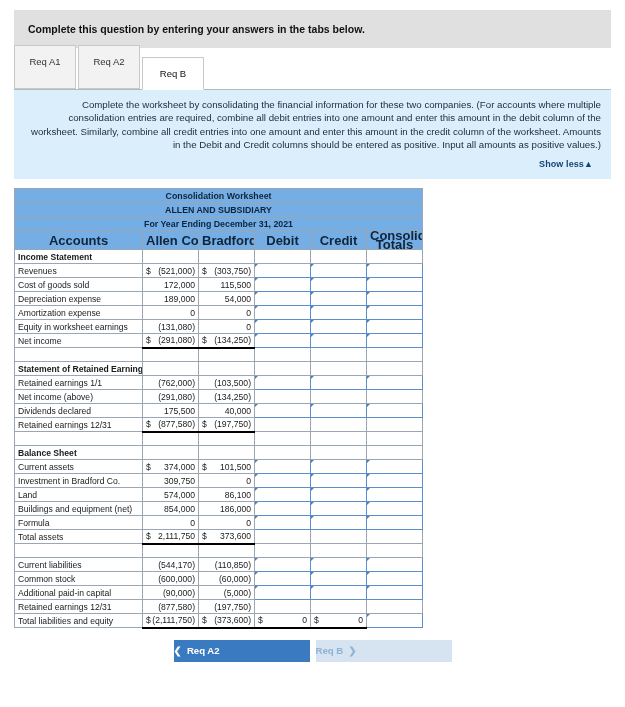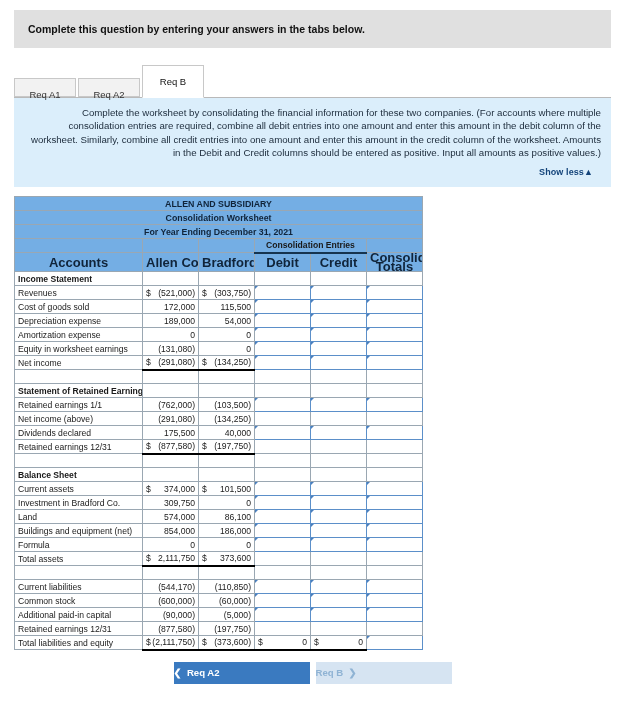--- a/index.html
+++ b/index.html
@@ -6,21 +6,21 @@
   html, body {
     margin: 0; padding: 0;
     width: 625px; height: 707px;
     background: #ffffff;
     font-family: "Liberation Sans", sans-serif;
     color: #1a1a1a;
   }
 
   
   .instruction-bar {
-    margin: 10px 14px 16px 14px;
+    margin: 10px 14px 8px 14px;
     background: #e0e0e0;
     padding: 13px 14px;
     font-size: 10.5px;
     font-weight: bold;
     color: #111;
   }
 
   
   .tab-strip {
     margin: 7px 14px 0 14px;
@@ -28,21 +28,21 @@
     align-items: flex-end;
     border-bottom: 1px solid #b9b9b9;
     height: 34px;
   }
   .tab {
     border: 1px solid #c8c8c8;
     background: #f2f2f2;
     font-size: 9.5px;
     color: #333;
     padding: 0 14px;
-    height: 19px;
+    height: 44px;
     line-height: 32px;
     margin-right: 2px;
     text-align: center;
     min-width: 62px;
     position: relative;
   }
   .tab.active {
     background: #ffffff;
     border-bottom: 1px solid #ffffff;
     margin-bottom: -1px;
@@ -179,34 +179,27 @@
     <colgroup>
       <col style="width:128px">
         <col style="width:56px">
         <col style="width:56px">
       <col style="width:56px">
         <col style="width:56px">
         <col style="width:56px">
     </colgroup>
     <tbody id="sheet-body">
         <tr>
+          <td class="band" colspan="6">Consolidation Worksheet</td>
+        </tr>
+        <tr>
           <td class="band" colspan="6">ALLEN AND SUBSIDIARY</td>
-        </tr>
-        <tr>
-          <td class="band" colspan="6">Consolidation Worksheet</td>
         </tr>
         <tr>
           <td class="band" colspan="6">For Year Ending December 31, 2021</td>
-        </tr>
-        <tr>
-          <td class="hdr-blank"></td>
-          <td class="hdr-blank"></td>
-          <td class="hdr-blank"></td>
-          <td class="ce-span" colspan="2">Consolidation Entries</td>
-          <td class="hdr-blank"></td>
         </tr>
         <tr>
           <td class="hdr">Accounts</td>
           <td class="hdr">Allen Co.</td>
           <td class="hdr">Bradford Co.</td>
           <td class="hdr">Debit</td>
           <td class="hdr">Credit</td>
           <td class="hdr" style="white-space:normal;line-height:9px">Consolidated Totals</td>
         </tr>
         <tr class="">

